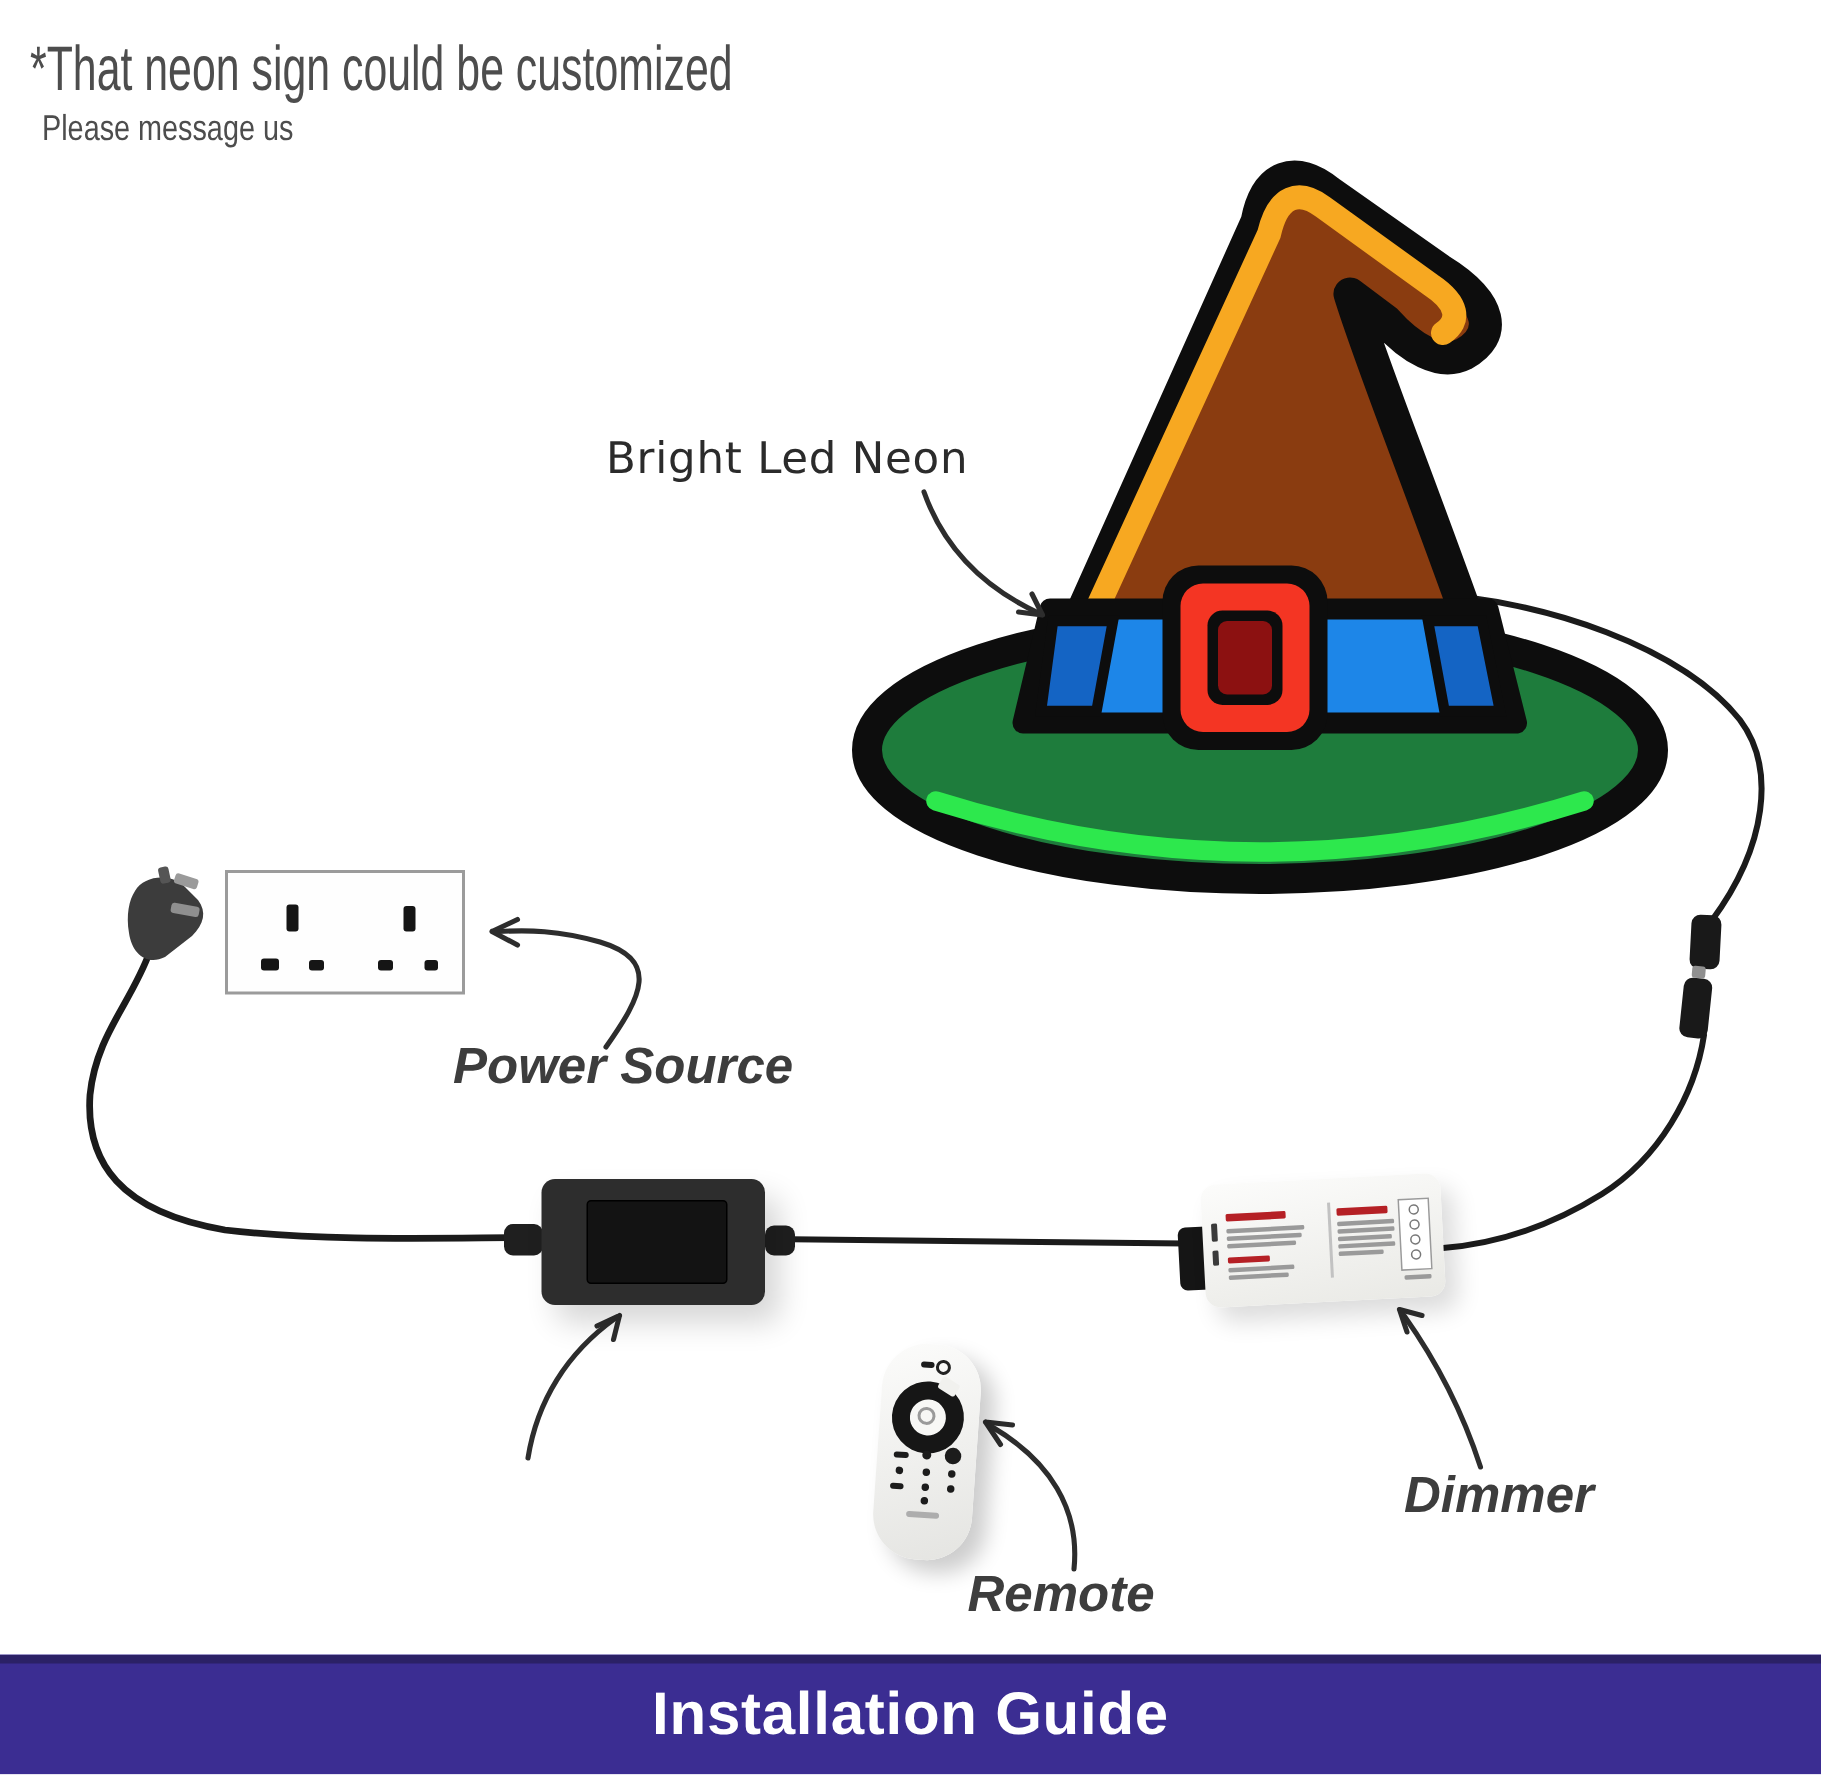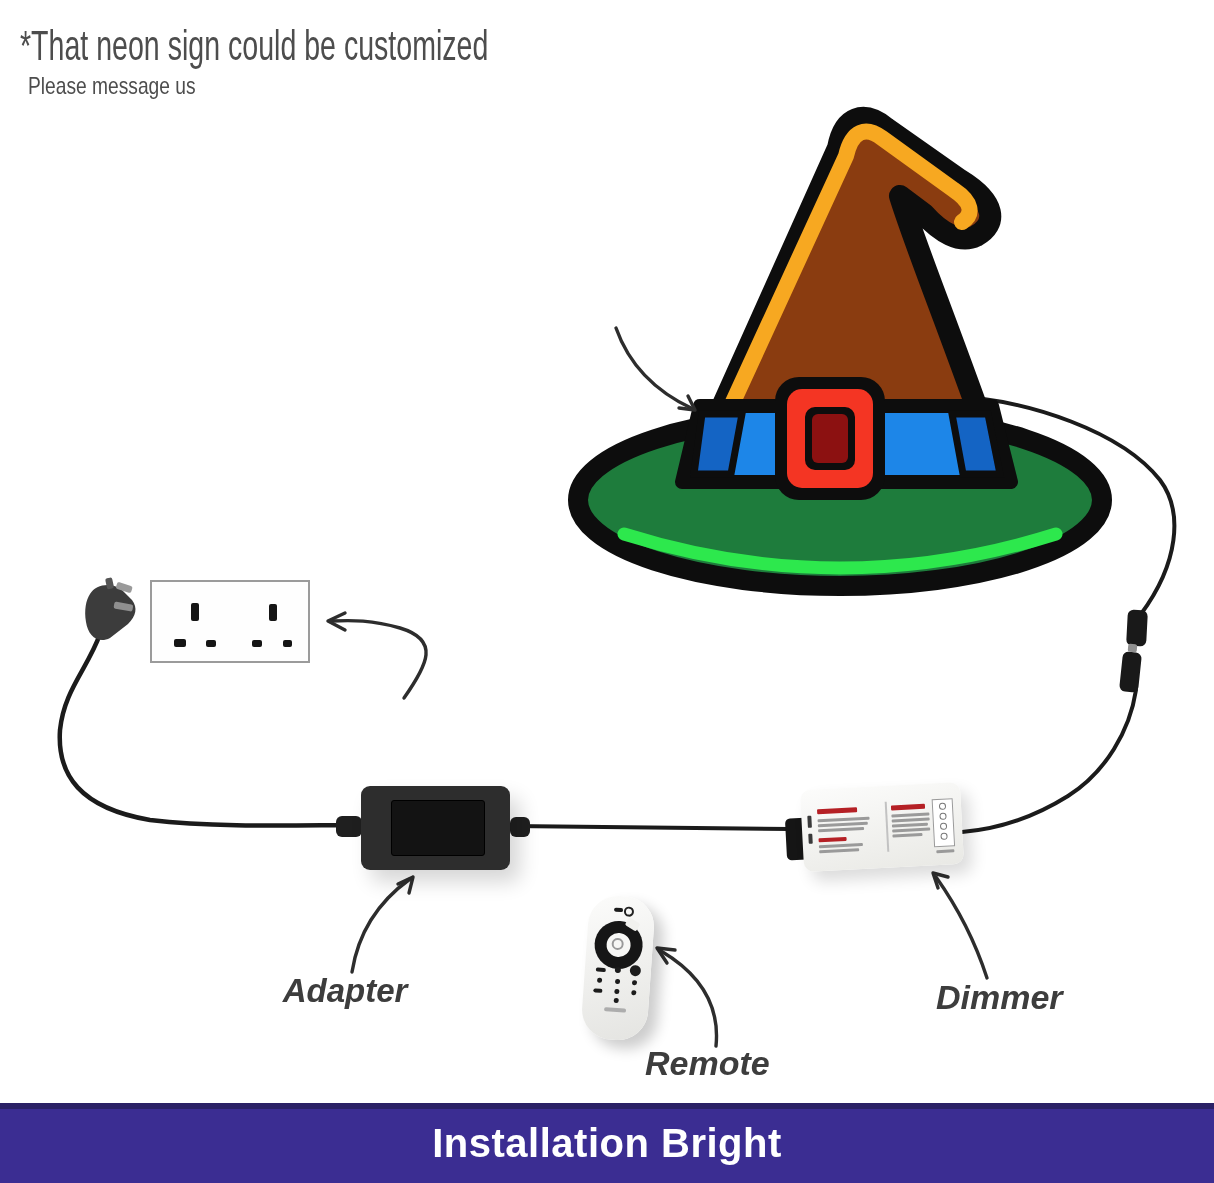--- a/index.html
+++ b/index.html
@@ -114,22 +114,23 @@
       <path d="M 987,978 C 976,944 958,908 936,877"></path>
       <path d="M 933,873 L 938,888 M 933,873 L 948,877"></path>
       <path d="M 716,1046 C 720,1006 700,974 661,951"></path>
       <path d="M 657,948 L 667,963 M 657,948 L 675,950"></path>
     </g>
   </svg>
 
   <div class="abs heading">*That neon sign could be customized</div>
   <div class="abs subheading">Please message us</div>
 
+  <div class="abs callout neon-label">Bright Led Neon</div>
+  <div class="abs callout power-label">Power Source</div>
   <div class="abs callout adapter-label">
-    <div>Adapter</div>
   </div>
   <div class="abs callout dimmer-label">Dimmer</div>
   <div class="abs callout remote-label">Remote</div>
 
   <div class="abs socket">
     <div class="hole" style="left:39px;top:21px;width:8px;height:18px;"></div>
     <div class="hole" style="left:22px;top:57px;width:12px;height:8px;"></div>
     <div class="hole" style="left:54px;top:58px;width:10px;height:7px;"></div>
     <div class="hole" style="left:117px;top:22px;width:8px;height:17px;"></div>
     <div class="hole" style="left:100px;top:58px;width:10px;height:7px;"></div>
@@ -182,16 +183,16 @@
     <div class="rdot" style="left:31px;top:83px;width:5px;height:5px;"></div>
     <div class="rdot" style="left:48px;top:83px;width:5px;height:5px;"></div>
     <div class="rdash" style="left:10px;top:94px;width:9px;height:3.5px;"></div>
     <div class="rdot" style="left:31px;top:93px;width:5px;height:5px;"></div>
     <div class="rdot" style="left:48px;top:93px;width:5px;height:5px;"></div>
     <div class="rdot" style="left:31px;top:102px;width:5px;height:5px;"></div>
     <div class="rlogo"></div>
   </div>
 
   <div class="abs banner" style="background-color: rgb(59, 45, 146);">
-    <span class="banner-text">Installation Bright</span>
+    <span class="banner-text">Installation Guide</span>
   </div>
 
 </div>
 
 </body></html>

